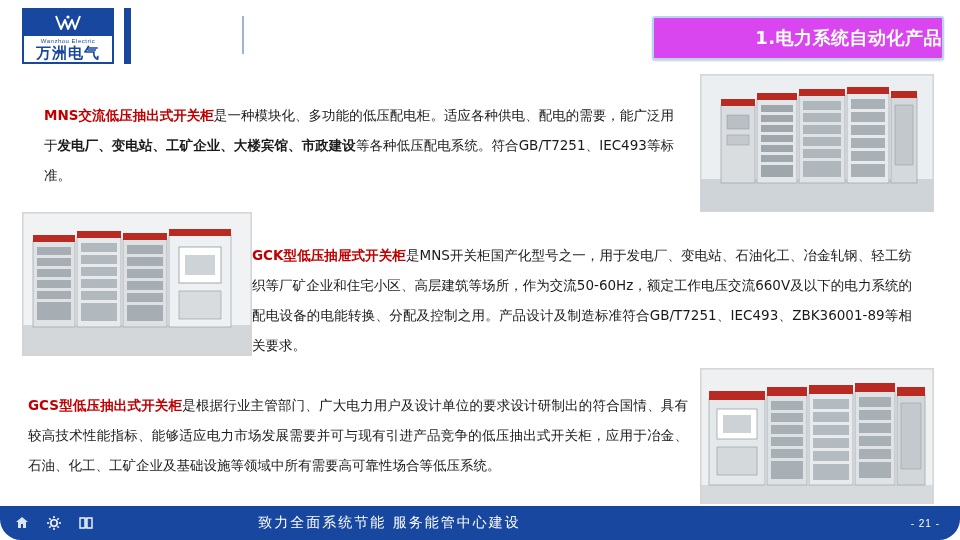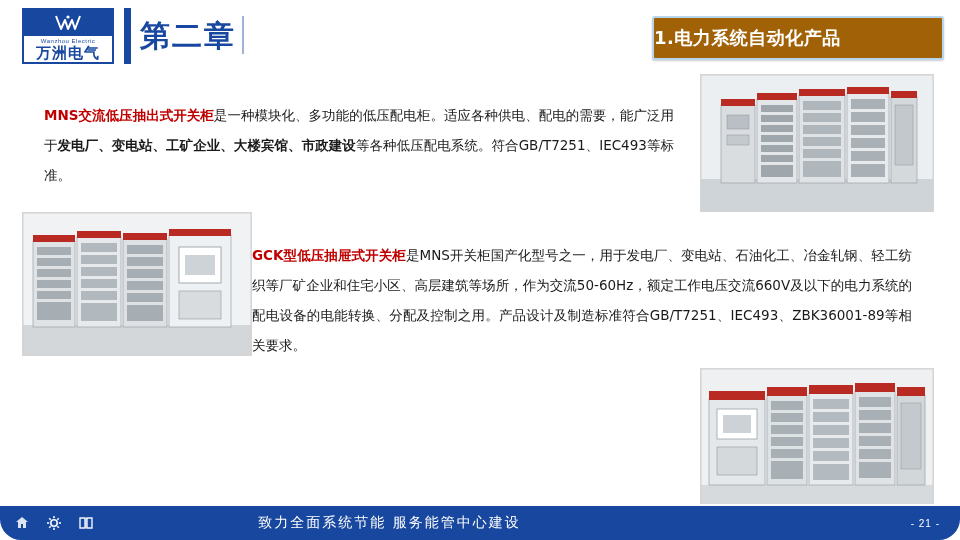--- a/index.html
+++ b/index.html
@@ -44,22 +44,22 @@
     position:absolute;left:242px;top:16px;width:2px;height:38px;background:#9fb4d4;
   }
   .chapter-sub{
     position:absolute;left:252px;top:20px;
     font-size:26px;color:#444;letter-spacing:2px;
     font-family:"DejaVu Sans","Liberation Sans",sans-serif;
   }
 
   .tagbox{
     position:absolute;right:16px;top:16px;width:288px;height:40px;
-    background:#a16207;border:2px solid #b8d5ef;border-radius:3px;
-    display:flex;align-items:center;justify-content:flex-start;
+    background:#d946ef;border:2px solid #b8d5ef;border-radius:3px;
+    display:flex;align-items:center;justify-content:flex-end;
     box-shadow:0 1px 2px rgba(0,0,0,.2);
   }
   .tagbox span{
     color:#fff;font-size:18px;font-weight:bold;letter-spacing:.5px;
     font-family:"DejaVu Sans","Liberation Sans",sans-serif;
   }
 
   
   .para{
     position:absolute;
@@ -120,36 +120,38 @@
             <path d="M3 3 L8 16 L12 7 L15 16 L19 7 L22 16 L27 3" stroke="#ffffff" stroke-width="2" fill="none" stroke-linejoin="round"></path>
             <circle cx="15" cy="4" r="1.6" fill="#ffffff"></circle>
           </svg>
         </span>
       </div>
       <div class="logo-sub">Wanzhou Electric</div>
       <div class="logo-name">万洲电气</div>
     </div>
 
     <div class="vbar"></div>
-    <div class="chapter">第二章</div>
     <div class="chapter-div"></div>
 
     <div class="tagbox">
       <span>1.电力系统自动化产品</span>
     </div>
   </div>
 
   <div class="para" id="p1">
     <span class="hl">MNS交流低压抽出式开关柜</span><span>是一种模块化、多功能的低压配电柜。适应各种供电、配电的需要，能广泛用于</span><span class="b">发电厂、变电站、工矿企业、大楼宾馆、市政建设</span><span>等各种低压配电系统。符合GB/T7251、IEC493等标准。</span>
   </div>
 
   <div class="para" id="p2">
     <span class="hl">GCK型低压抽屉式开关柜</span><span>是MNS开关柜国产化型号之一，用于发电厂、变电站、石油化工、冶金轧钢、轻工纺织等厂矿企业和住宅小区、高层建筑等场所，作为交流50-60Hz，额定工作电压交流660V及以下的电力系统的配电设备的电能转换、分配及控制之用。产品设计及制造标准符合GB/T7251、IEC493、ZBK36001-89等相关要求。</span>
   </div>
 
+  <div class="para" id="p3">
+    <span class="hl">GCS型低压抽出式开关柜</span><span>是根据行业主管部门、广大电力用户及设计单位的要求设计研制出的符合国情、具有较高技术性能指标、能够适应电力市场发展需要并可与现有引进产品竞争的低压抽出式开关柜，应用于冶金、石油、化工、工矿企业及基础设施等领域中所有需要高可靠性场合等低压系统。</span>
+  </div>
 
   <div class="imgframe" id="img1">
     <svg class="sw-scene" viewBox="0 0 232 136" preserveAspectRatio="none">
       <rect x="0" y="0" width="232" height="136" fill="#eceff1"></rect>
       <rect x="0" y="104" width="232" height="32" fill="#cfd4d8"></rect>
 
       <g>
         <rect x="20" y="30" width="34" height="78" fill="#d9dde0" stroke="#9aa1a6" stroke-width="0.7"></rect>
         <rect x="20" y="24" width="34" height="7" fill="#b92b22"></rect>
         <rect x="26" y="40" width="22" height="14" fill="#b9bfc4" stroke="#8e969b" stroke-width="0.5"></rect>

